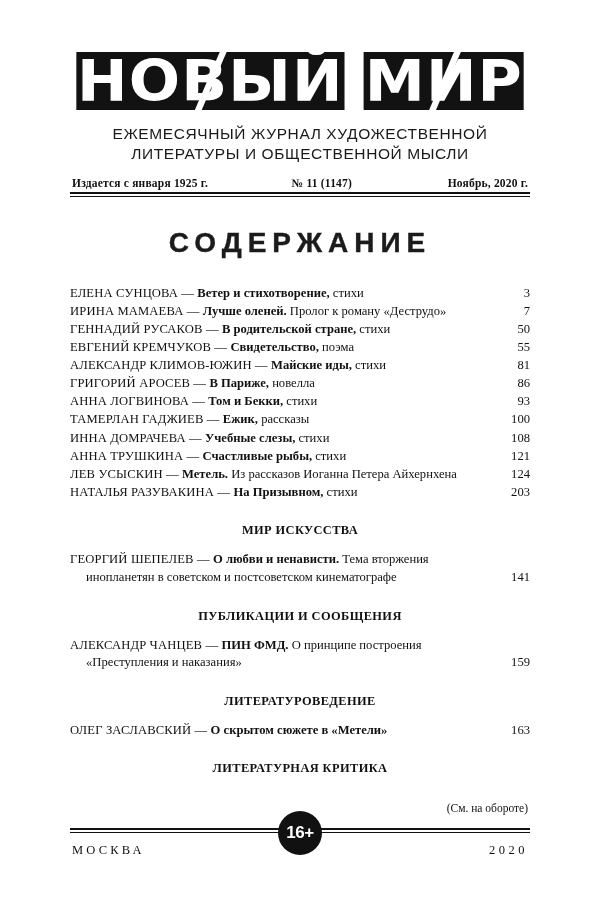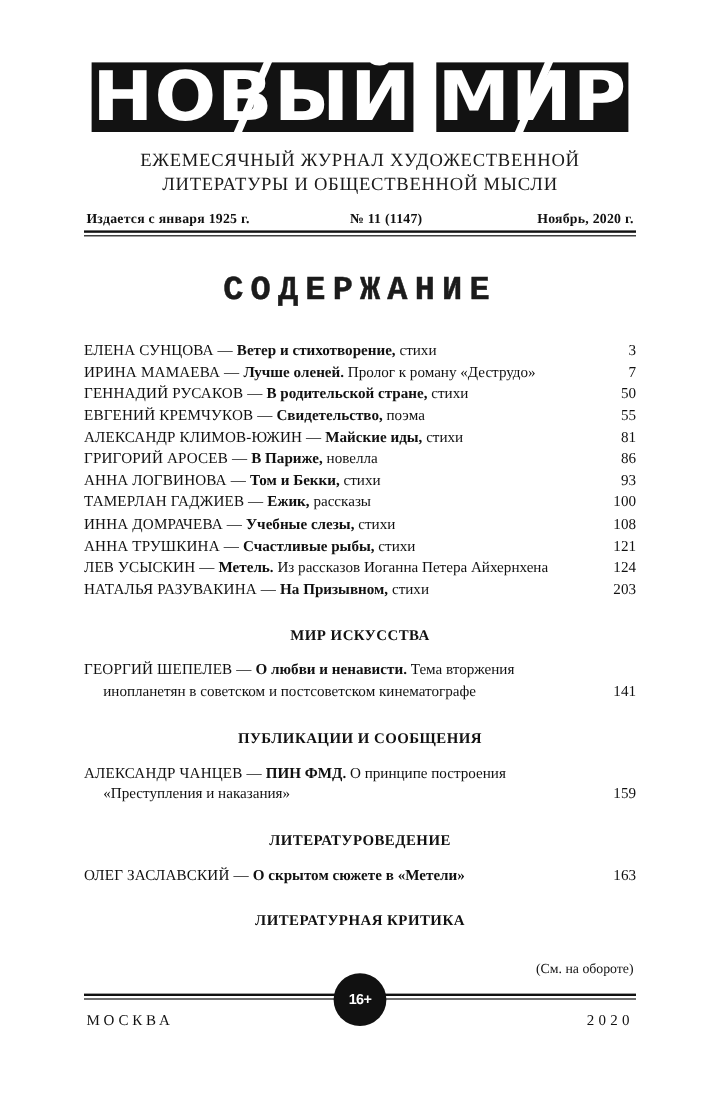--- a/index.html
+++ b/index.html
@@ -57,21 +57,21 @@
     width: 6px;
     height: 120%;
     background: #ffffff;
     transform: translateX(-50%) rotate(22deg);
     pointer-events: none;
   }
 
   .subtitle {
     margin-top: 14px;
     text-align: center;
-    font-family: Liberation Serif, serif;
+    font-family: Liberation Sans, sans-serif;
     font-size: 15.5px;
     letter-spacing: 0.6px;
     line-height: 1.28;
     color: #1a1a1a;
   }
 
   .issue-line {
     margin-top: 13px;
     display: flex;
     justify-content: space-between;
@@ -89,21 +89,21 @@
     margin-top: 3px;
     border-top: 2px solid #111;
     border-bottom: 1px solid #111;
     height: 2px;
   }
 
   
   .contents-heading {
     text-align: center;
     margin-top: 30px;
-    font-family: Liberation Mono, monospace;
+    font-family: Liberation Sans, sans-serif;
     font-weight: 700;
     font-size: 28px;
     letter-spacing: 6px;
     color: #1b1b1b;
     -webkit-text-stroke: 0.4px #1b1b1b;
   }
   .contents-heading span {
     display: inline-block;
     background:
       linear-gradient(to right, transparent 44%, #ffffff 44%, #ffffff 56%, transparent 56%);
@@ -181,21 +181,21 @@
     left: 50%;
     top: -8px;
     transform: translateX(-50%);
     width: 44px;
     height: 44px;
     border-radius: 50%;
     background: #111111;
     color: #ffffff;
     font-family: "Liberation Sans", sans-serif;
     font-weight: 700;
-    font-size: 12px;
+    font-size: 17px;
     line-height: 44px;
     text-align: center;
     letter-spacing: -0.5px;
   }
   .footer-bottom {
     display: flex;
     justify-content: space-between;
     align-items: baseline;
     font-size: 12.5px;
     letter-spacing: 3.2px;

